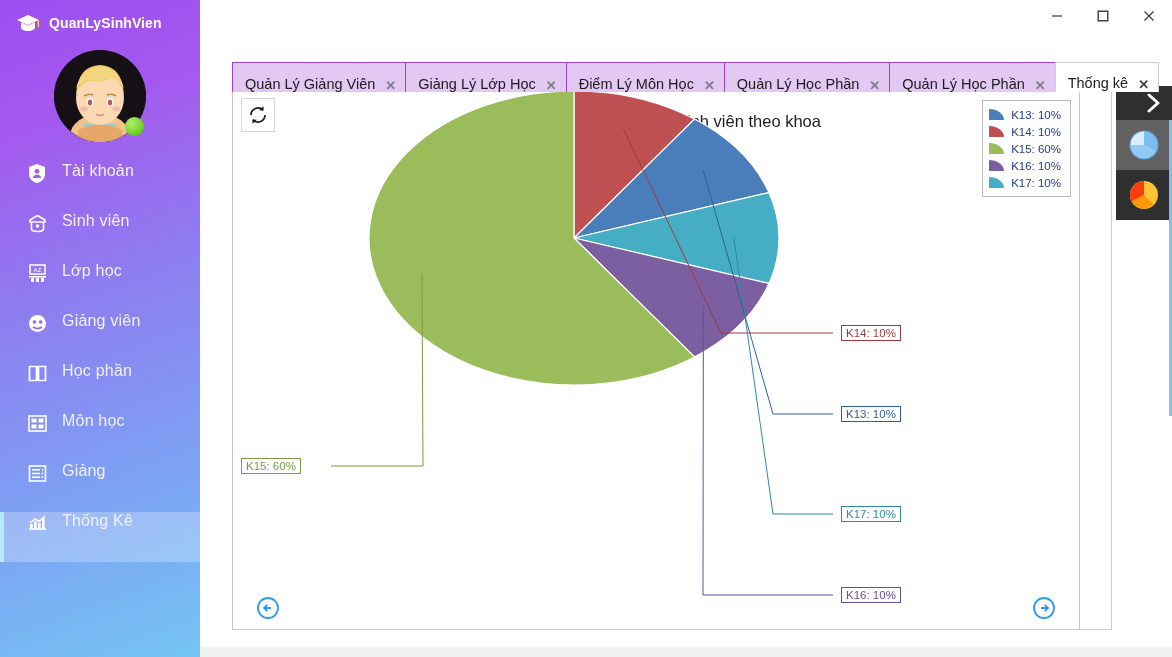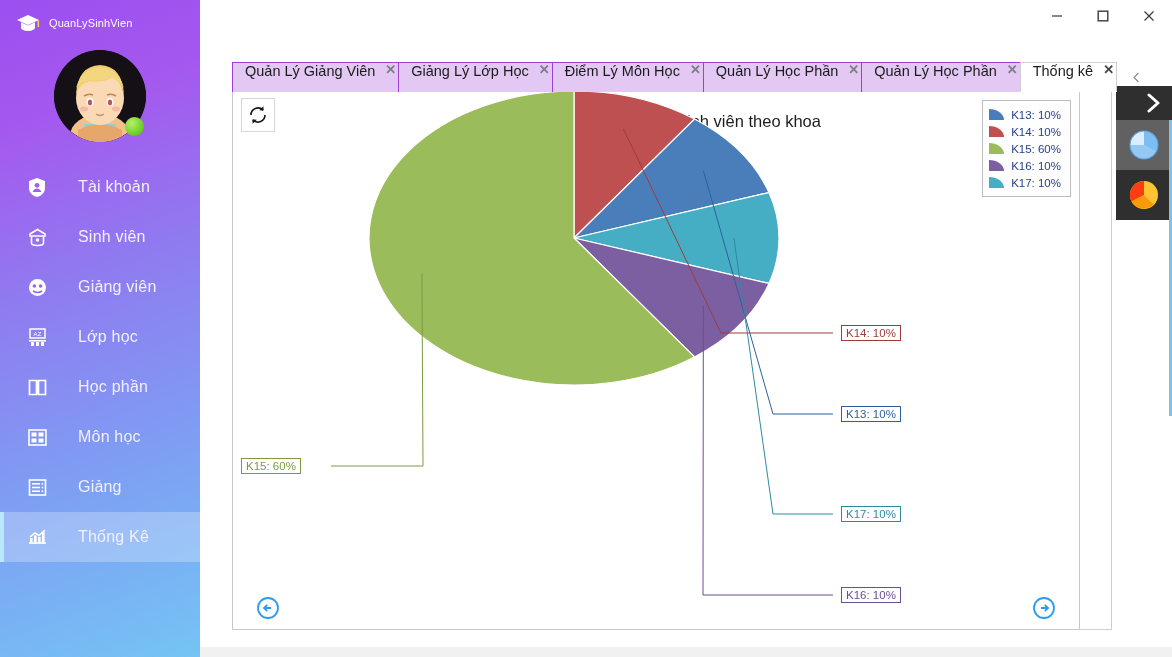--- a/index.html
+++ b/index.html
@@ -21,40 +21,40 @@
     width: 200px; height: 657px;
     background: linear-gradient(160deg, #9b4ff0 0%, #a558ee 18%, #8f7bf0 42%, #7f9cf3 68%, #74c4f4 100%);
     overflow: hidden;
   }
   #brand {
     display: flex; align-items: center; gap: 9px;
     padding: 9px 0 0 16px; height: 36px;
   }
   #brand .cap { width: 24px; height: 20px; position: relative; flex: none; }
   #brand .brand-text {
-    color: #ffffff; font-size: 11px; font-weight: normal;
+    color: #ffffff; font-size: 14px; font-weight: bold;
     letter-spacing: .1px; white-space: nowrap;
   }
   #avatar-wrap {
     position: relative; width: 92px; height: 92px;
     margin: 14px auto 20px auto;
   }
   #avatar {
     width: 92px; height: 92px; border-radius: 50%;
     overflow: hidden; background: #120d14;
     display: block;
   }
   #status-dot {
     position: absolute; right: 2px; bottom: 6px;
     width: 19px; height: 19px; border-radius: 50%;
     background: radial-gradient(circle at 35% 32%, #b6f06a, #6fd02a 62%, #4fae17);
   }
   .nav-item {
     position: relative;
-    display: flex; align-items: center; gap: 30px;
+    display: flex; gap: 14px;
     height: 50px; padding-left: 26px;
     color: #f2f0fb; font-size: 16px;
     cursor: pointer;
     letter-spacing: .2px;
   }
   .nav-item .nav-ico {
     width: 22px; height: 22px; flex: none;
     display: flex; align-items: center; justify-content: center;
   }
   .nav-item.active {
@@ -91,22 +91,22 @@
 
   
   #tabstrip {
     position: absolute; left: 32px; top: 62px;
     width: 908px; height: 30px;
     display: flex; align-items: flex-end;
     z-index: 5;
   }
   .tab {
     position: relative;
-    display: flex; align-items: flex-start; gap: 10px;
-    height: 30px; padding: 0 2px 0 12px;
+    display: flex; align-items: flex-end; gap: 10px;
+    height: 30px; padding: 0 9px 0 12px;
     background: #e3c8f3;
     border: 1px solid #9b3fd6;
     border-bottom: none;
     font-size: 14.5px; color: #1b1b1b;
     cursor: pointer;
     margin-right: -1px;
     white-space: nowrap;
     margin-top: 17px;
   }
   .tab .tab-close {
@@ -268,42 +268,42 @@
             <path d="M3 7 L10.5 2.5 L18 7 L18 9 L3 9 Z" fill="none" stroke="#ffffff" stroke-width="1.6"></path>
             <path d="M4.5 9.5 L4.5 16 q0 2.5 6 2.5 q6 0 6 -2.5 L16.5 9.5" fill="none" stroke="#ffffff" stroke-width="1.6"></path>
             <circle cx="10.5" cy="13" r="1.8" fill="#ffffff"></circle>
           </svg>
       </span>
       <span class="nav-label">Sinh viên</span>
     </div>
 
     <div class="nav-item">
       <span class="nav-ico">
-        <svg width="21" height="21" viewBox="0 0 21 21">
-            <circle cx="10.5" cy="10.5" r="8.5" fill="#ffffff"></circle>
-            <circle cx="7.4" cy="9" r="1.8" fill="#9a63ef"></circle>
-            <circle cx="13.6" cy="9" r="1.8" fill="#9a63ef"></circle>
-            <path d="M6 14 q4.5 3 9 0" stroke="#9a63ef" stroke-width="1.7" fill="none"></path>
-          </svg>
-      </span>
-      <span class="nav-label">Giảng viên</span>
-    </div>
-
-    <div class="nav-item">
-      <span class="nav-ico">
         <svg width="21" height="20" viewBox="0 0 21 20">
             <rect x="3" y="2" width="15" height="9" fill="none" stroke="#ffffff" stroke-width="1.5"></rect>
             <text x="10.5" y="9" font-size="6" fill="#ffffff" text-anchor="middle" font-family="Liberation Sans">AZ</text>
             <rect x="2" y="13" width="17" height="1.6" fill="#ffffff"></rect>
             <rect x="4" y="15" width="3" height="4" fill="#ffffff"></rect>
             <rect x="9" y="15" width="3" height="4" fill="#ffffff"></rect>
             <rect x="14" y="15" width="3" height="4" fill="#ffffff"></rect>
           </svg>
       </span>
       <span class="nav-label">Lớp học</span>
+    </div>
+
+    <div class="nav-item">
+      <span class="nav-ico">
+        <svg width="21" height="21" viewBox="0 0 21 21">
+            <circle cx="10.5" cy="10.5" r="8.5" fill="#ffffff"></circle>
+            <circle cx="7.4" cy="9" r="1.8" fill="#9a63ef"></circle>
+            <circle cx="13.6" cy="9" r="1.8" fill="#9a63ef"></circle>
+            <path d="M6 14 q4.5 3 9 0" stroke="#9a63ef" stroke-width="1.7" fill="none"></path>
+          </svg>
+      </span>
+      <span class="nav-label">Giảng viên</span>
     </div>
 
     <div class="nav-item">
       <span class="nav-ico">
         <svg width="21" height="19" viewBox="0 0 21 19">
             <path d="M2.5 2.5 h7 v14 h-7 z" fill="none" stroke="#ffffff" stroke-width="1.7"></path>
             <path d="M11.5 2.5 h7 v14 h-7 z" fill="none" stroke="#ffffff" stroke-width="1.7"></path>
             <rect x="9.6" y="2.5" width="1.8" height="14" fill="#ffffff"></rect>
           </svg>
       </span>

